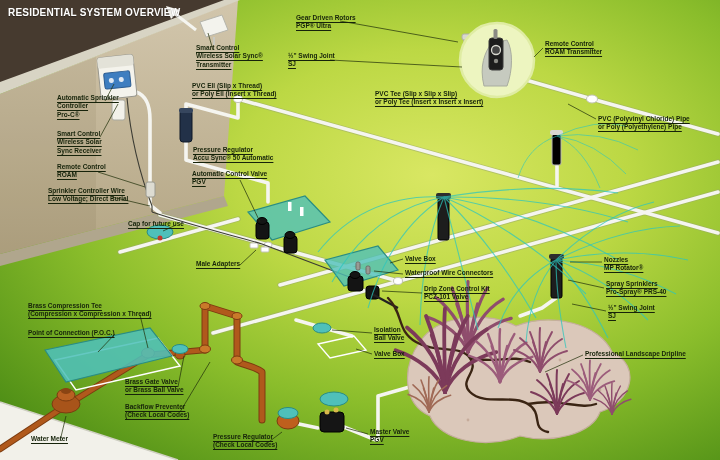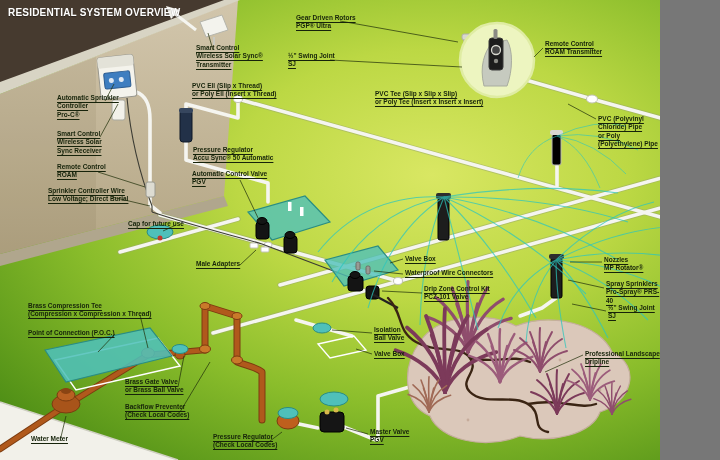--- a/index.html
+++ b/index.html
@@ -1,16 +1,16 @@
 <!DOCTYPE html>
 <html><head>
 <meta charset="utf-8">
 <style>
   html,body{margin:0;padding:0;background:#777;}
-  #stage{position:relative;width:660px;height:460px;overflow:hidden;
+  #stage{position:relative;width:720px;height:460px;overflow:hidden;
          font-family:"Liberation Sans",sans-serif;background:#9cc42f;}
   #stage svg{position:absolute;left:0;top:0;}
   .title{position:absolute;left:8px;top:7px;color:#ffffff;
          font:700 10px/1.1 "Liberation Sans",sans-serif;letter-spacing:.2px;
          text-shadow:0 1px 1px rgba(0,0,0,.4);white-space:nowrap;}
   .callout{position:absolute;font:700 6.5px/1.3 "Liberation Sans",sans-serif;
            color:#16230a;text-decoration:underline;
            text-decoration-thickness:.5px;text-underline-offset:1.5px;
            white-space:pre-line;max-width:130px;}
 </style>

